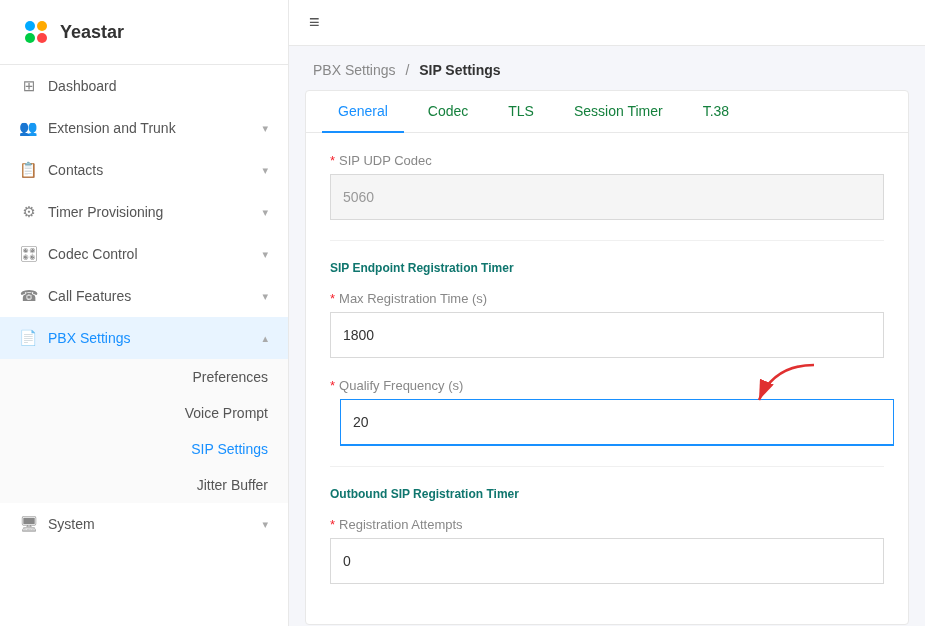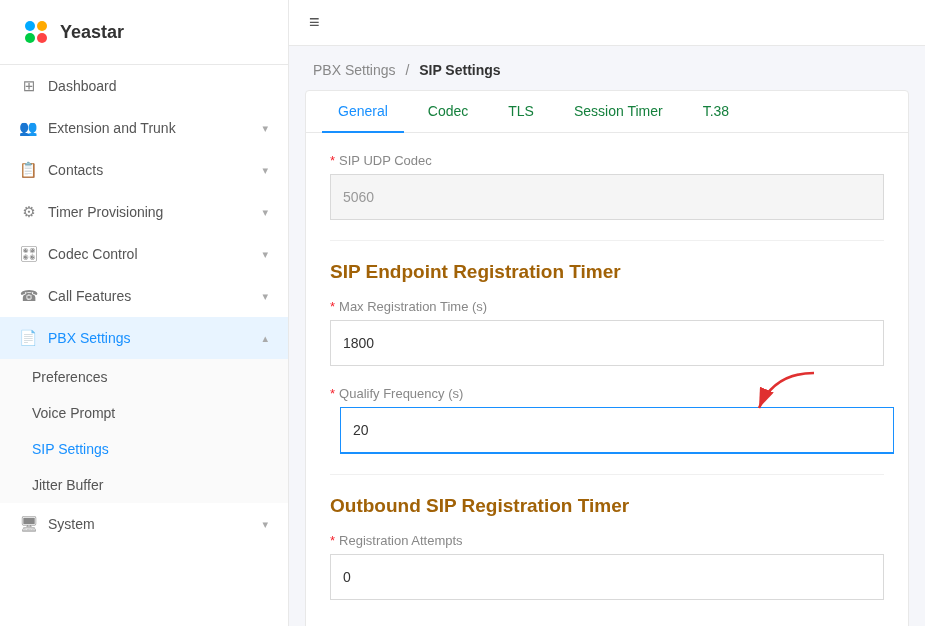--- a/index.html
+++ b/index.html
@@ -12,21 +12,21 @@
     .logo-text { font-size: 18px; font-weight: 600; color: #333; }
 
     .nav-item { display: flex; align-items: center; justify-content: space-between; padding: 12px 20px; cursor: pointer; color: #555; transition: background 0.15s; }
     .nav-item.active { background: #e8f4ff; color: #1890ff; }
     .nav-item-left { display: flex; align-items: center; gap: 10px; }
     .nav-icon { width: 18px; height: 18px; color: #888; display: flex; align-items: center; justify-content: center; font-size: 15px; }
     .nav-item.active .nav-icon { color: #1890ff; }
     .chevron { font-size: 11px; color: #aaa; }
 
     .sub-nav { background: #fafafa; }
-    .sub-nav-item { padding: 10px 20px 10px 32px; cursor: pointer; color: #555; }
+    .sub-nav-item { padding: 10px 20px 10px 32px; cursor: pointer; color: #555; text-align: right; }
     .sub-nav-item.active { color: #1890ff; font-weight: 500; }
 
     
     .main { flex: 1; display: flex; flex-direction: column; overflow: hidden; }
 
     .top-bar { padding: 12px 20px; background: #fff; border-bottom: 1px solid #e8e8e8; display: flex; align-items: center; }
     .hamburger { font-size: 18px; color: #555; cursor: pointer; }
 
     .content-area { flex: 1; overflow-y: auto; padding: 0; background: #f5f6fa; }
 
@@ -43,21 +43,21 @@
 
     .form-section { padding: 20px 24px; }
 
     .field-group { margin-bottom: 20px; }
     .field-label { font-size: 13px; color: #888; margin-bottom: 6px; display: flex; align-items: center; gap: 4px; }
     .required-star { color: #f5222d; }
     .field-input { width: 100%; padding: 14px 12px; border: 1px solid #d9d9d9; border-radius: 0; font-size: 14px; color: #333; background: #fff; outline: none; }
     .field-input.highlighted { border-color: #1890ff; border-bottom: 2px solid #1890ff; margin-left: 10px; }
     .field-input.readonly { background: #f5f5f5; color: #999; }
 
-    .section-title { font-size: 19px; font-weight: 600; color: #a16207; margin-bottom: 16px; }
+    .section-title { font-size: 12px; font-weight: 600; color: #0f766e; margin-bottom: 16px; }
 
     .section-divider { border: none; border-top: 1px solid #f0f0f0; margin: 4px 0 20px; }
 
     
     .arrow-container { position: relative; }
     .red-arrow { position: absolute; right: 60px; top: -18px; }
     .red-arrow svg { width: 80px; height: 50px; }
 
     
     .yeastar-logo { display: flex; align-items: center; gap: 8px; }

